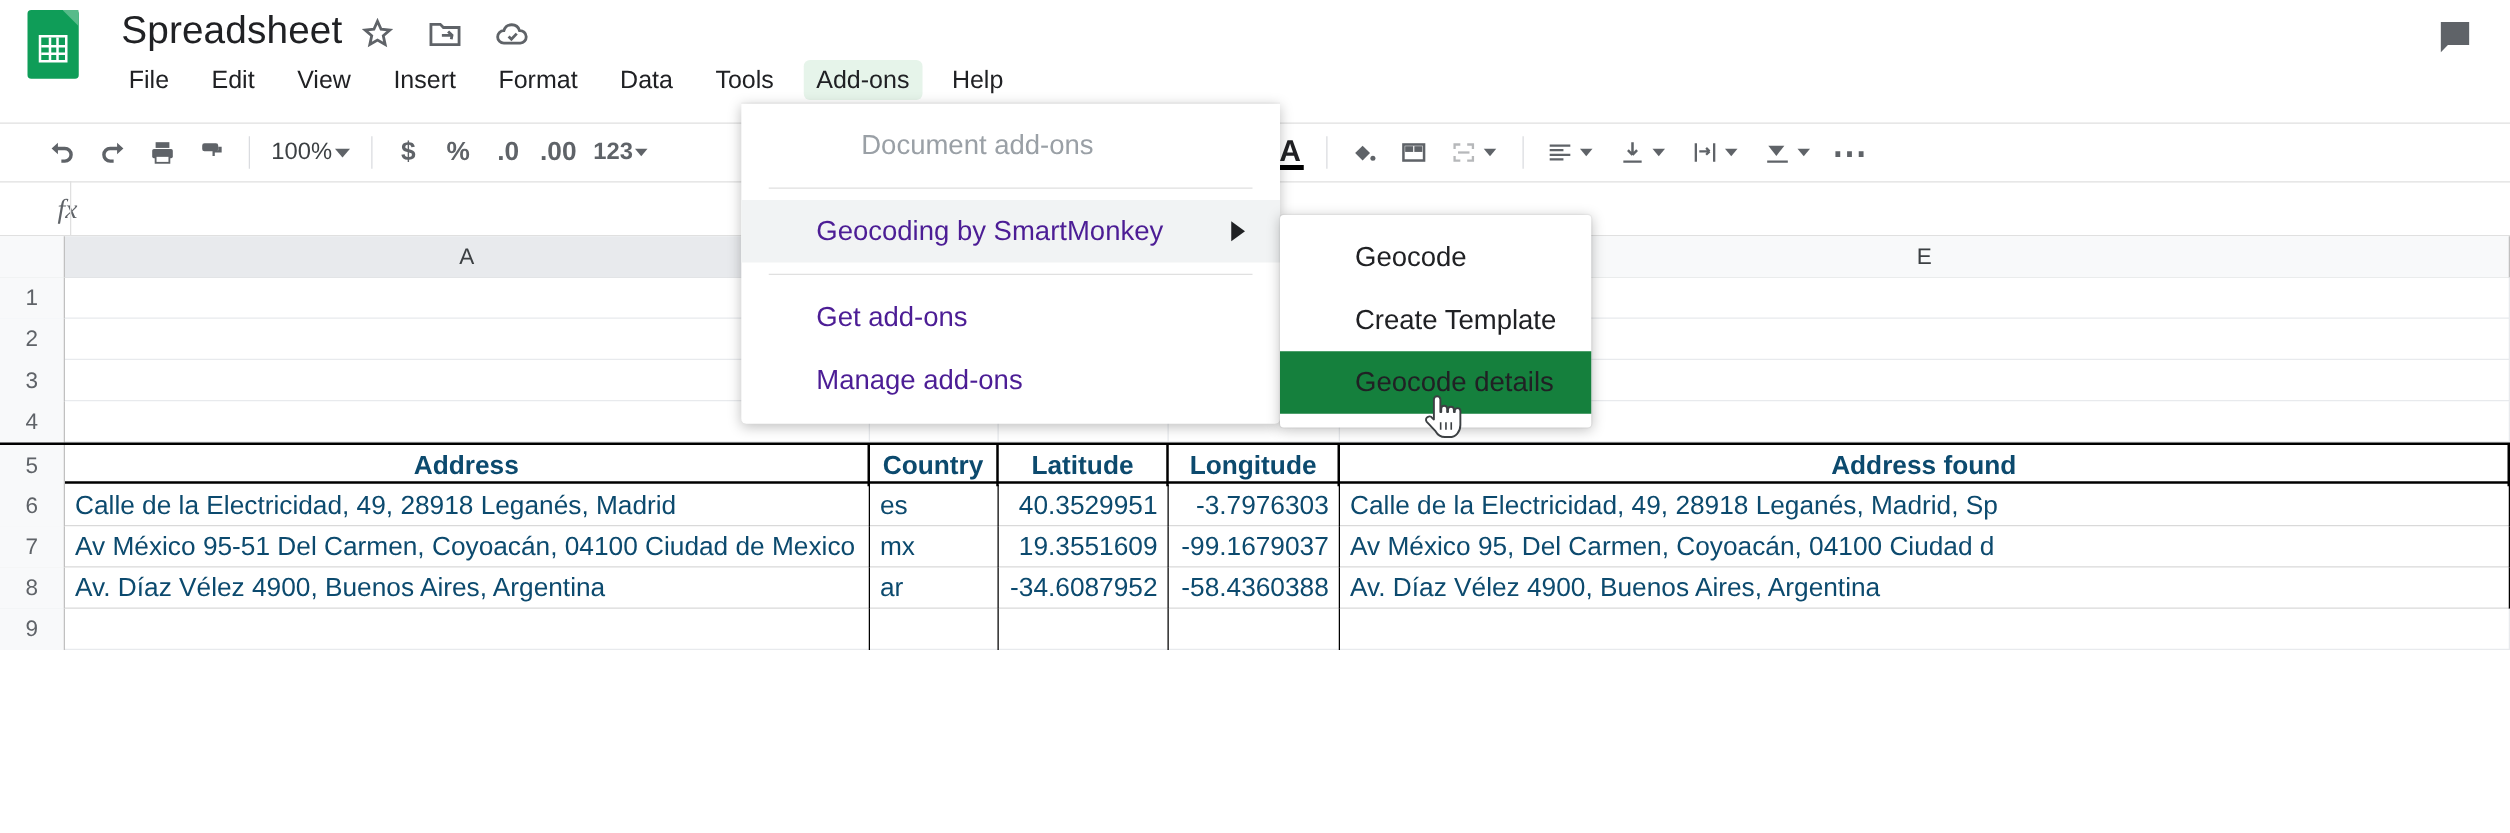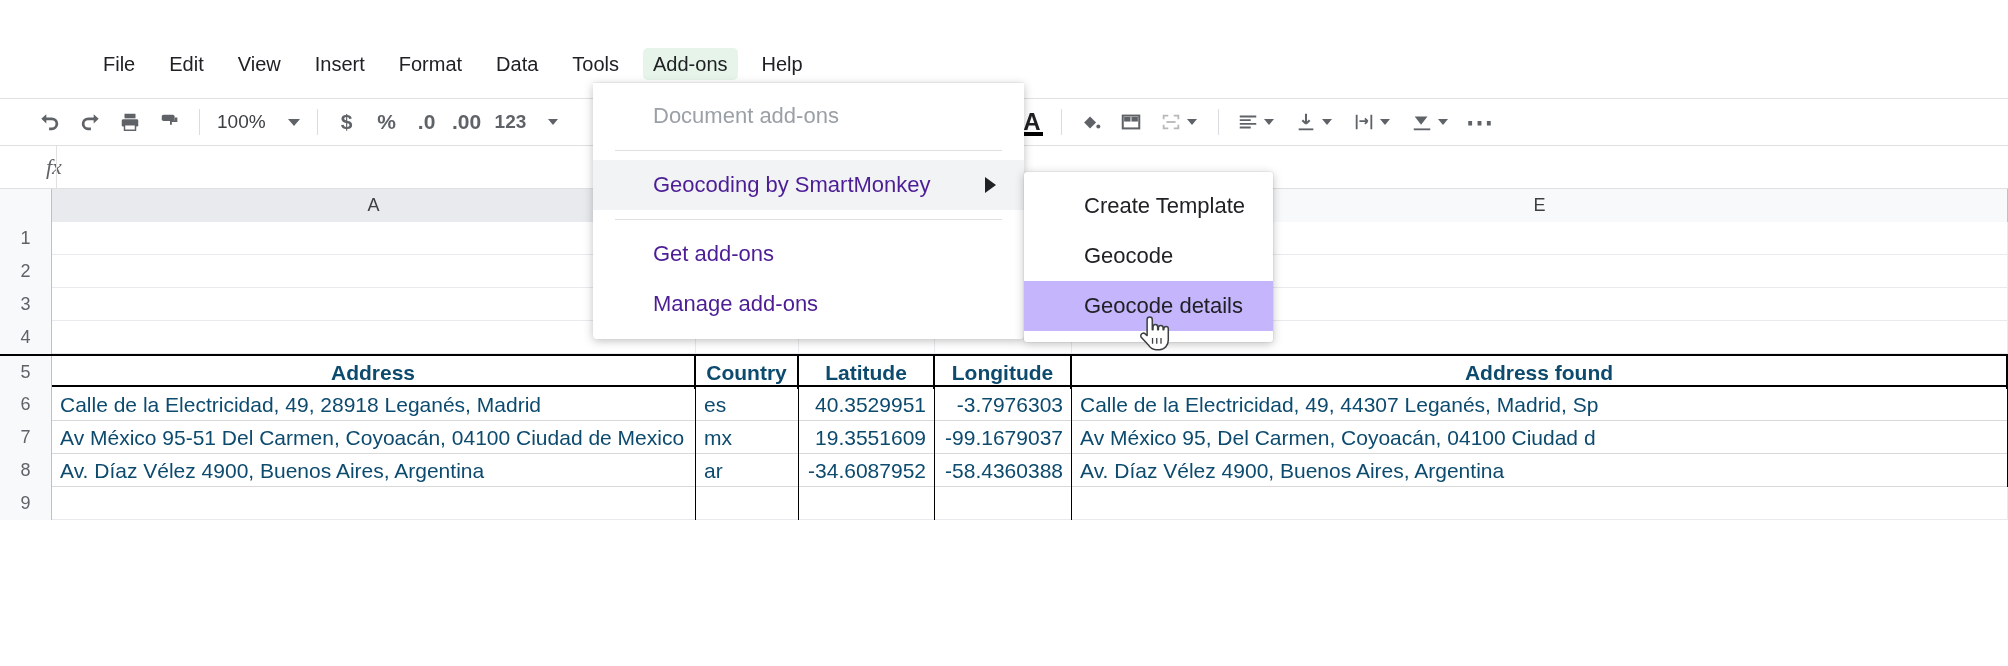--- a/index.html
+++ b/index.html
@@ -64,21 +64,21 @@
   }
   .tb { display: flex; align-items: center; height: 47px; }
   .tbtn {
     width: 40px; height: 40px; display: flex; align-items: center; justify-content: center;
     color: #5f6368; cursor: pointer; border-radius: 4px; flex: none;
   }
   .tbtn svg { width: 22px; height: 22px; fill: #5f6368; }
   .tbtn.txt { font-size: 21px; font-weight: 700; color: #5f6368; }
   .tsep { width: 1px; height: 26px; background: #dadce0; margin: 0 9px; flex: none; }
   .zoombox {
-    display: flex; align-items: center; gap: 22px; padding: 0 8px; height: 34px;
+    display: flex; align-items: center; gap: 2px; padding: 0 8px; height: 34px;
     font-size: 19px; color: #3c4043; cursor: pointer; border-radius: 4px;
   }
   .caret { width: 0; height: 0; border-left: 6px solid transparent; border-right: 6px solid transparent; border-top: 7px solid #5f6368; }
   .caret.sm { border-left-width: 5px; border-right-width: 5px; border-top-width: 6px; }
 
   
   .formulabar {
     position: absolute; left: 0; top: 145px; width: 2008px; height: 44px;
     background: #fff; border-top: 1px solid #e0e0e0; border-bottom: 1px solid #e0e0e0;
     display: flex; align-items: center;
@@ -126,52 +126,83 @@
   .dropdown {
     position: absolute; left: 593px; top: 83px; width: 431px;
     background: #fff; border-radius: 0 0 4px 4px;
     box-shadow: 0 2px 10px rgba(0,0,0,.25), 0 -1px 0 rgba(0,0,0,.04);
     padding: 8px 0 10px; z-index: 50;
   }
   .dd-item {
     height: 50px; display: flex; align-items: center; padding: 0 0 0 60px;
     font-size: 22px; color: #4c1d95; cursor: pointer; white-space: nowrap;
   }
-  .dd-item.disabled { color: #9aa0a6; cursor: default; }
+  .dd-item.disabled { color: #9aa0a6; cursor: default; margin-left: 36px; }
   .dd-item.hl { background: #f1f3f4; }
   .dd-sep { height: 1px; background: #e0e0e0; margin: 9px 22px; }
   .dd-arrow {
     position: absolute; right: 28px; width: 0; height: 0;
     border-top: 8px solid transparent; border-bottom: 8px solid transparent;
     border-left: 11px solid #202124;
   }
   .dd-item { position: relative; }
 
   
   .submenu {
     position: absolute; left: 1024px; top: 172px; width: 249px;
     background: #fff; border-radius: 3px;
     box-shadow: 0 2px 10px rgba(0,0,0,.25), 0 0 0 1px rgba(0,0,0,.04);
     padding: 9px 0 11px; z-index: 60;
   }
   .sm-item {
     height: 50px; display: flex; align-items: center; padding: 0 0 0 60px;
     font-size: 22px; color: #202124; cursor: pointer; white-space: nowrap;
   }
-  .sm-item.hl { background: #c4b5fd; }
+  .sm-item.hl { background: #15803d; }
 
   
   .cursor { position: absolute; left: 1136px; top: 312px; width: 34px; height: 40px; z-index: 90; pointer-events: none; }
   .cursor svg { width: 100%; height: 100%; }
 </style>
 </head>
 <body>
 
 <div id="app">
 
+  <div class="titlebar">
+    <div class="doc-logo">
+      <div class="fold"></div>
+        <div class="grid"></div>
+    </div>
+    <div class="doc-title">Spreadsheet</div>
+
+    <div class="title-icon" style="left:287px">
+      <svg viewBox="0 0 24 24">
+          <path d="M12 4l2.3 5.1 5.6.5-4.2 3.7 1.2 5.5L12 16l-4.9 2.8 1.2-5.5-4.2-3.7 5.6-.5z"></path>
+        </svg>
+    </div>
+    <div class="title-icon" style="left:341px">
+      <svg viewBox="0 0 24 24">
+          <path d="M3 6h6l2 2h10v11H3z"></path>
+          <path d="M10 13h6m-2-2.5l2.5 2.5L16 15.5"></path>
+        </svg>
+    </div>
+    <div class="title-icon" style="left:395px">
+      <svg viewBox="0 0 24 24">
+          <path d="M6.5 18a4 4 0 010-8 5.2 5.2 0 0110 0 3.8 3.8 0 01.5 8z"></path>
+          <path d="M9.5 13.7l1.8 1.8 3.4-3.6"></path>
+        </svg>
+    </div>
+
+    <div class="comment-btn">
+      <svg viewBox="0 0 24 24">
+          <path d="M4 4h16v13H8l-4 4z"></path>
+        </svg>
+    </div>
+  </div>
 
   <div class="menubar">
     <div class="menu-item">File</div>
     <div class="menu-item">Edit</div>
     <div class="menu-item">View</div>
     <div class="menu-item">Insert</div>
     <div class="menu-item">Format</div>
     <div class="menu-item">Data</div>
     <div class="menu-item">Tools</div>
     <div class="menu-item active">Add-ons</div>
@@ -335,21 +366,21 @@
       <div class="cell bold" style="width:137px">Longitude</div>
       <div class="cell bold" style="width:936px">Address found</div>
     </div>
 
     <div class="row data-row" style="top:199px">
       <div class="rowhead">6</div>
       <div class="cell" style="width:644px">Calle de la Electricidad, 49, 28918 Leganés, Madrid</div>
       <div class="cell" style="width:103px">es</div>
       <div class="cell num" style="width:136px">40.3529951</div>
       <div class="cell num" style="width:137px">-3.7976303</div>
-      <div class="cell" style="width:936px">Calle de la Electricidad, 49, 44307 Leganés, Madrid, Sp</div>
+      <div class="cell" style="width:936px">Calle de la Electricidad, 49, 28918 Leganés, Madrid, Sp</div>
     </div>
 
     <div class="row data-row" style="top:232px">
       <div class="rowhead">7</div>
       <div class="cell" style="width:644px">Av México 95-51 Del Carmen, Coyoacán, 04100 Ciudad de Mexico</div>
       <div class="cell" style="width:103px">mx</div>
       <div class="cell num" style="width:136px">19.3551609</div>
       <div class="cell num" style="width:137px">-99.1679037</div>
       <div class="cell" style="width:936px">Av México 95, Del Carmen, Coyoacán, 04100 Ciudad d</div>
     </div>
@@ -386,24 +417,24 @@
     <div class="dd-item">
       <span>Get add-ons</span>
     </div>
     <div class="dd-item">
       <span>Manage add-ons</span>
     </div>
   </div>
 
   <div class="submenu">
     <div class="sm-item">
+      <span>Geocode</span>
+    </div>
+    <div class="sm-item">
       <span>Create Template</span>
-    </div>
-    <div class="sm-item">
-      <span>Geocode</span>
     </div>
     <div class="sm-item hl">
       <span>Geocode details</span>
     </div>
   </div>
 
   <div class="cursor">
     <svg viewBox="0 0 28 34">
       <path d="M9 20V6.5a2.2 2.2 0 014.4 0V15h.6v-2.3a2 2 0 014 0V15h.6v-1.6a2 2 0 014 0V15h.6v-.8a1.9 1.9 0 013.8 0v9.6c0 4.5-3 8.2-7.5 8.2h-3c-3.2 0-5-1.6-6.4-4L4 21.5c-.8-1.3-.3-2.7 1-3.3 1.1-.5 2.3-.1 3 1z" fill="#fff" stroke="#3c4043" stroke-width="1.3" stroke-linejoin="round"></path>
       <path d="M13.6 22v5M17.2 22v5M20.8 22v5" stroke="#3c4043" stroke-width="1.1"></path>

